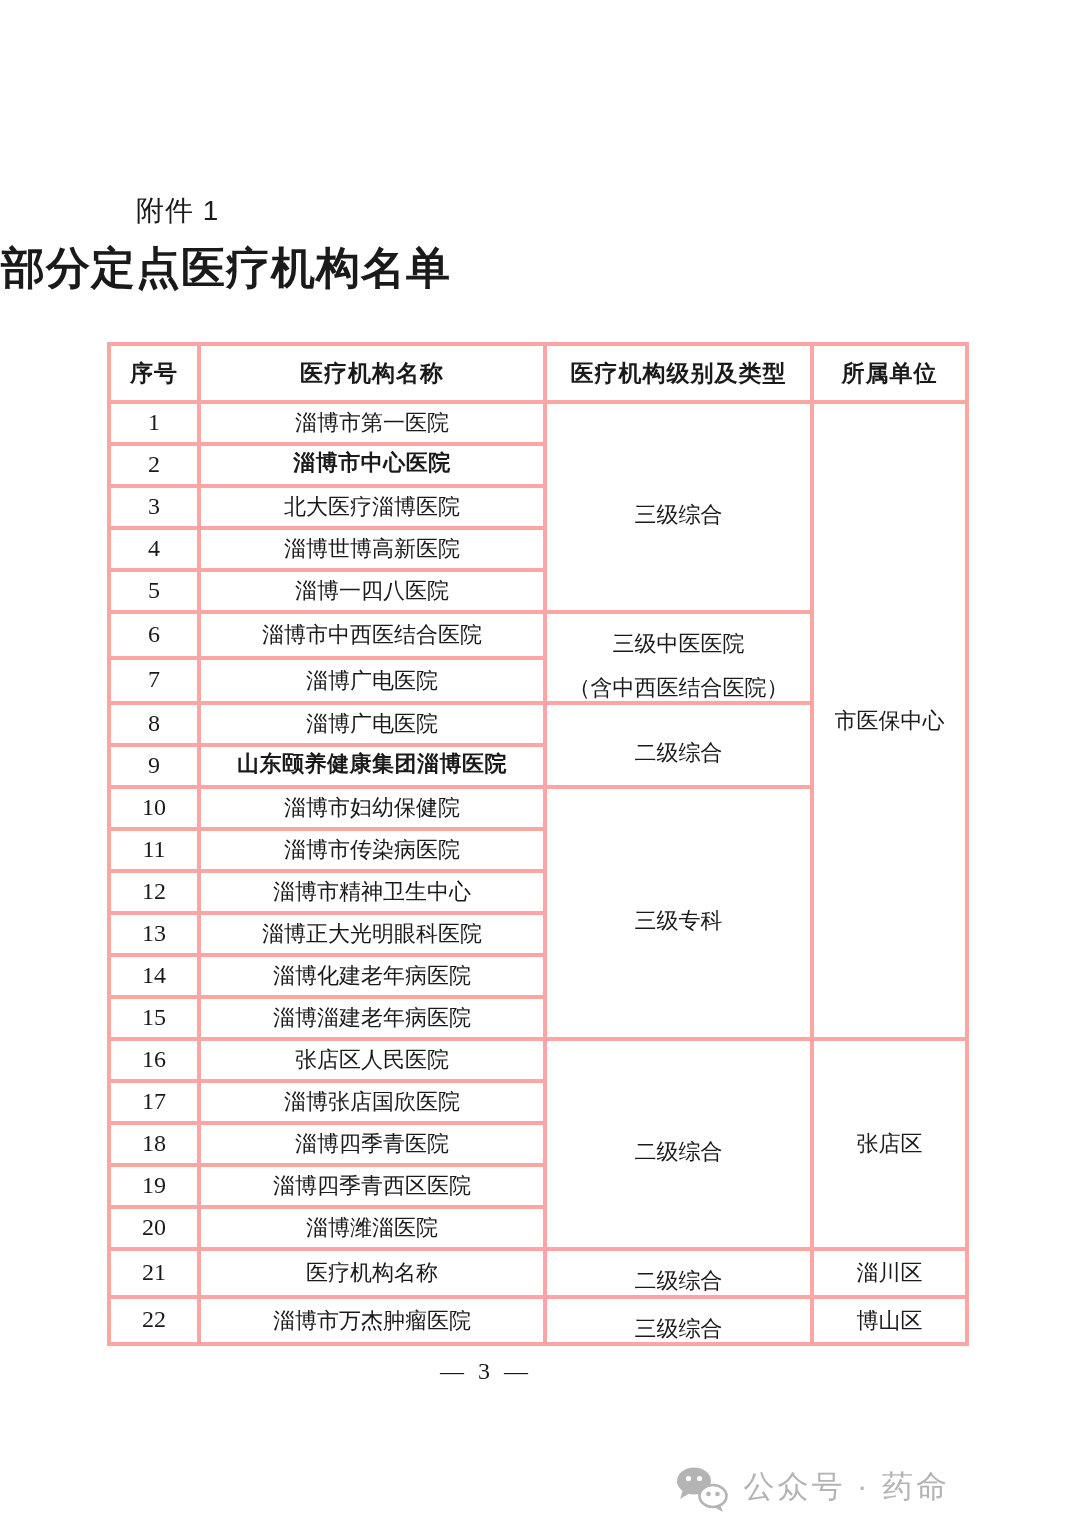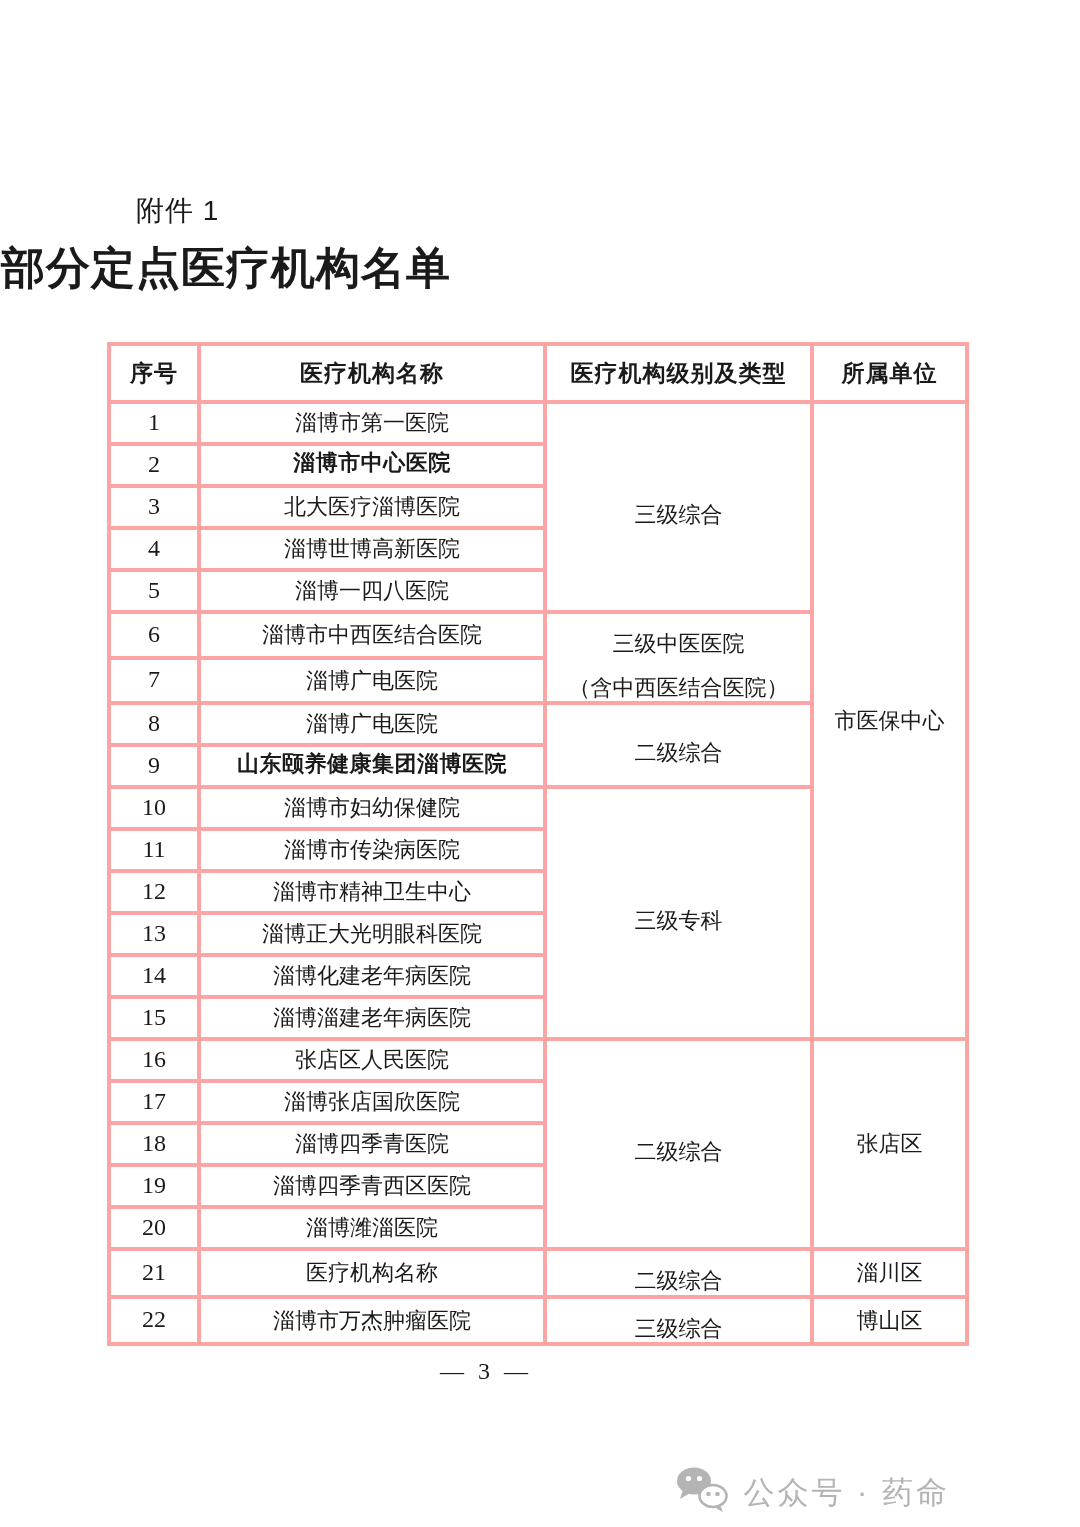--- a/index.html
+++ b/index.html
@@ -84,21 +84,21 @@
     text-align: center;
     font-size: 24px;
     letter-spacing: 4px;
     font-family: "Liberation Serif", "DejaVu Serif", serif;
   }
   .watermark {
     position: absolute;
     right: 22px;
     top: 1466px;
     display: flex;
-    align-items: flex-end;
+    align-items: flex-start;
     gap: 12px;
     color: #b4b4b4;
   }
   .watermark .wm-text {
     font-size: 31px;
     font-family: "Liberation Sans", "DejaVu Sans", sans-serif;
     letter-spacing: 3px;
   }
   .watermark svg { display: block; }
 </style>

